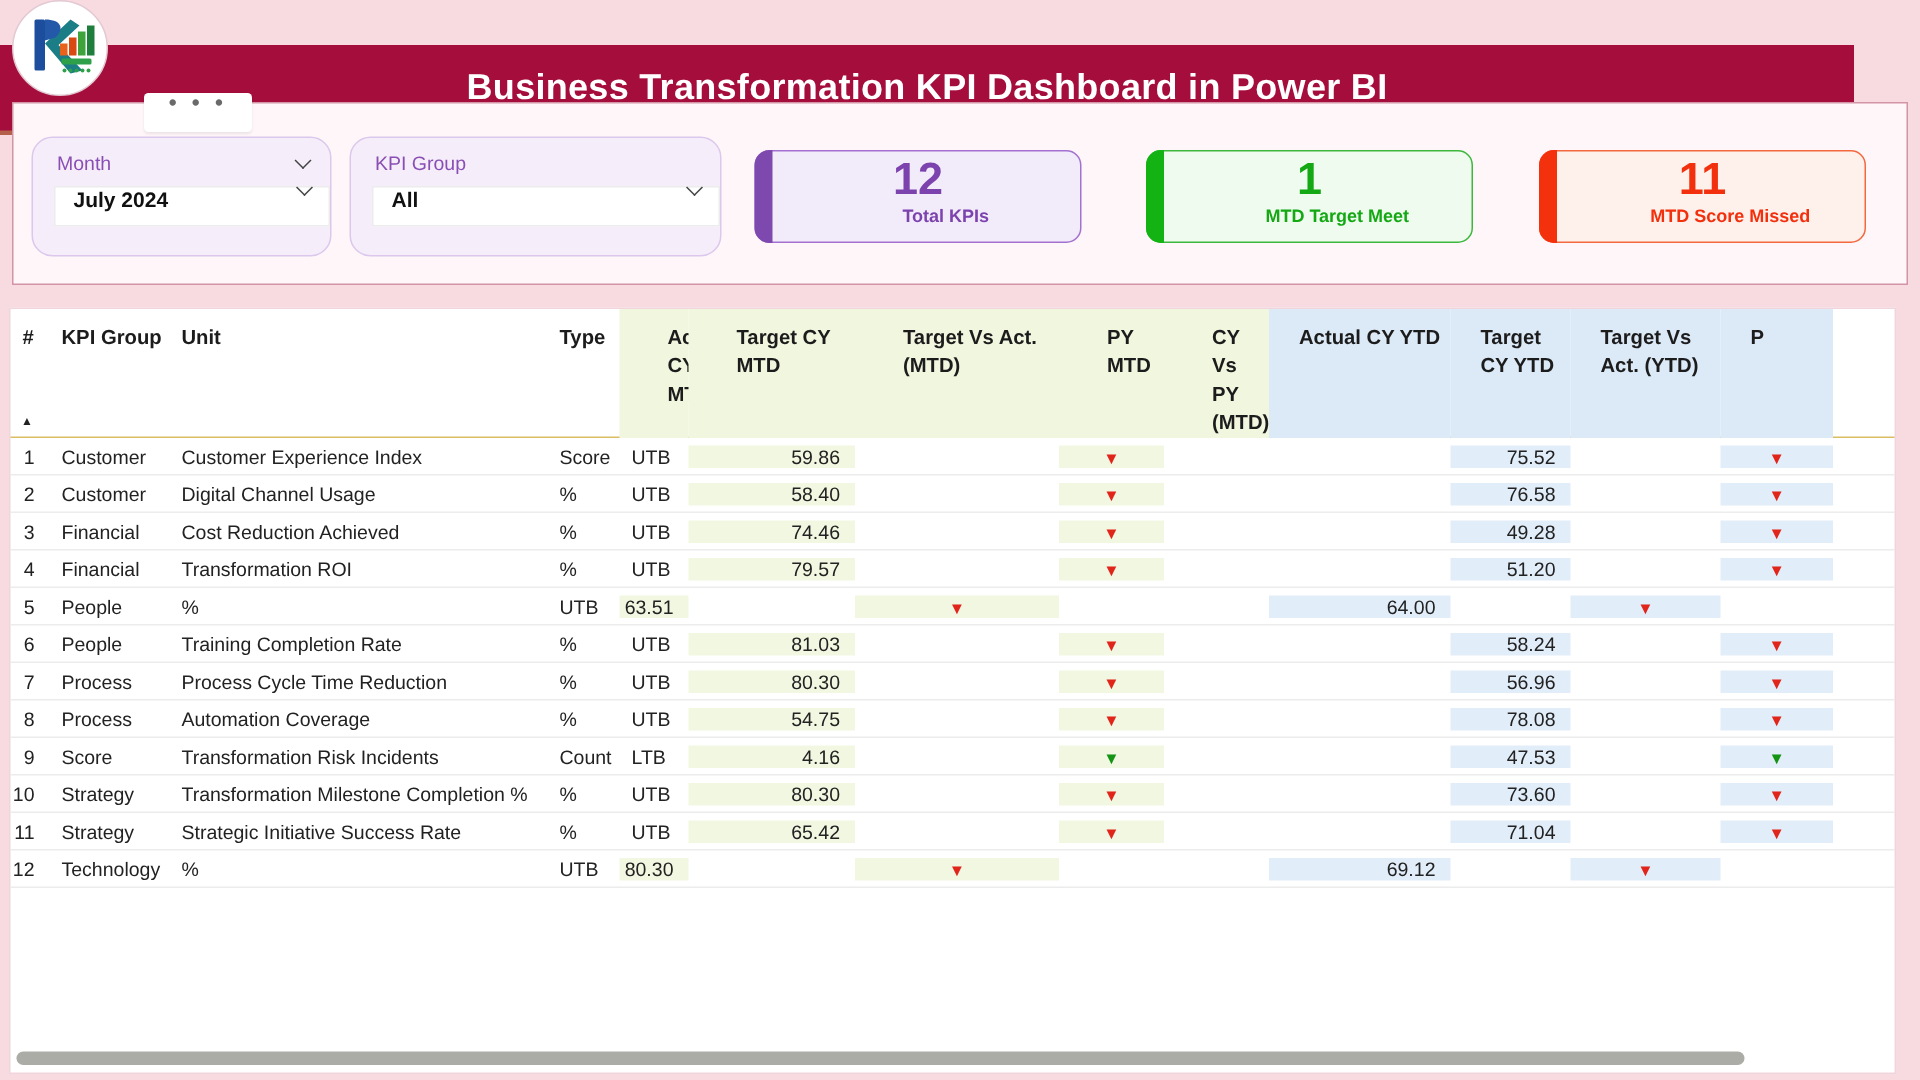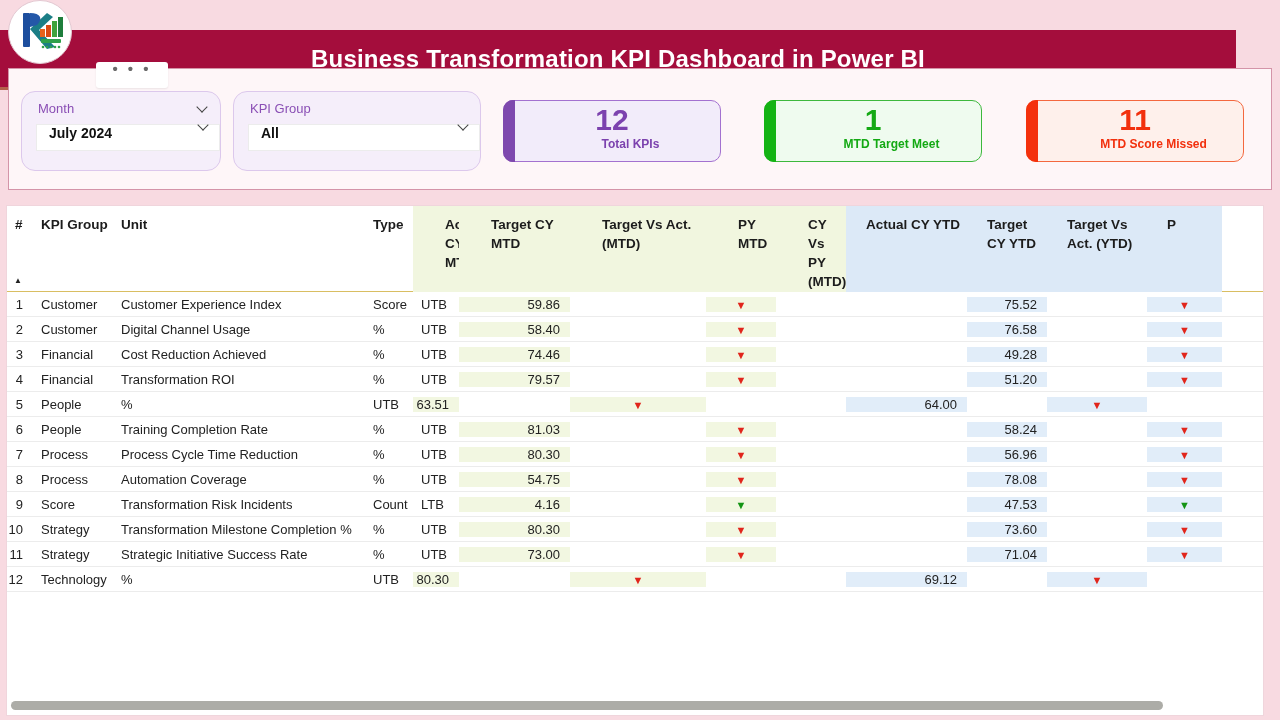--- a/index.html
+++ b/index.html
@@ -331,21 +331,21 @@
         <div class="td z-b"></div>
         <div class="td z-b cc"><span class="arrow red-down">▼</span></div>
         <div class="td z-b"></div>
       </div>
       <div class="grid-row tr">
         <div class="td cr">11</div>
         <div class="td">Strategy</div>
         <div class="td">Strategic Initiative Success Rate</div>
         <div class="td">%</div>
         <div class="td">UTB</div>
-        <div class="td z-g cr">73.00</div>
+        <div class="td z-g cr">65.42</div>
         <div class="td z-g"></div>
         <div class="td z-g cc"><span class="arrow red-down">▼</span></div>
         <div class="td z-g"></div>
         <div class="td z-g"></div>
         <div class="td z-b cr">71.04</div>
         <div class="td z-b"></div>
         <div class="td z-b cc"><span class="arrow red-down">▼</span></div>
         <div class="td z-b"></div>
       </div>
       <div class="grid-row tr">

